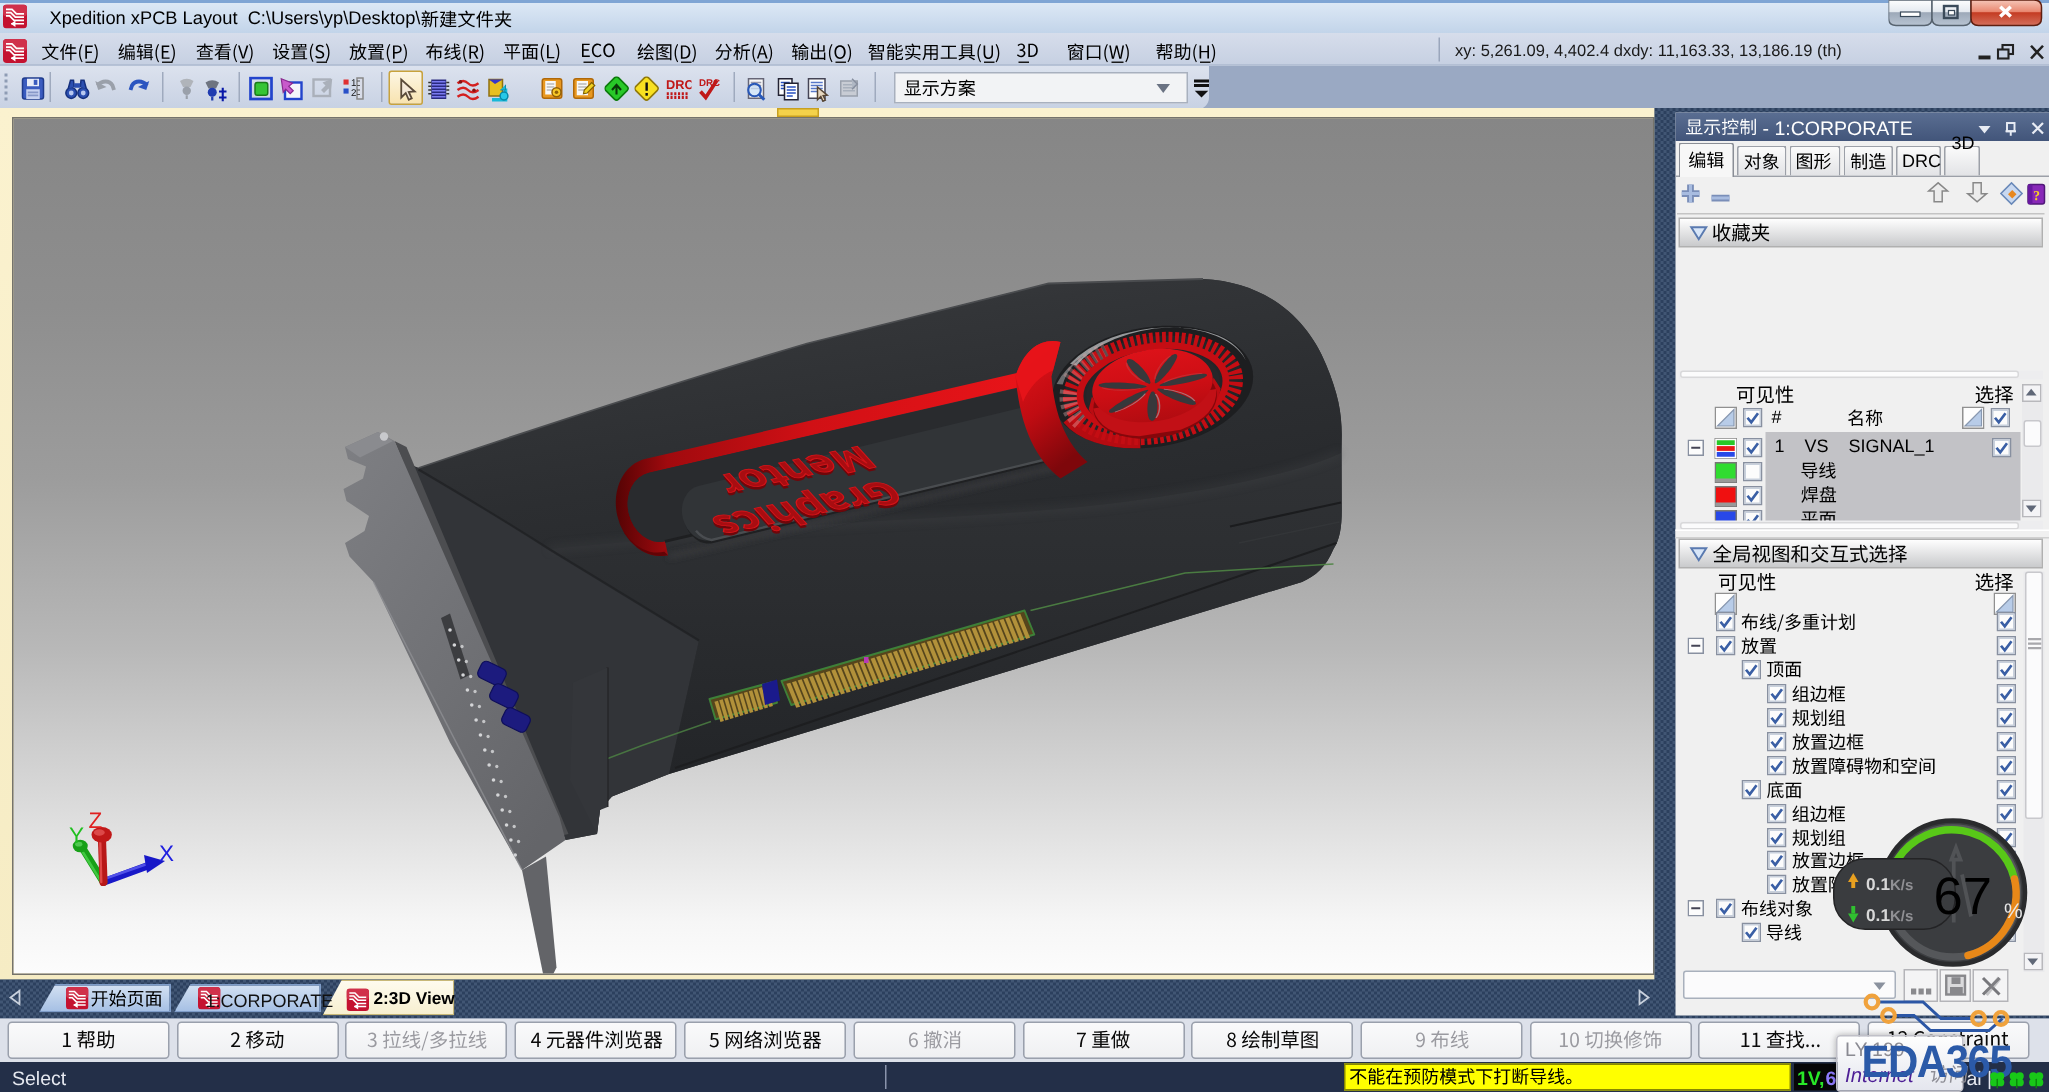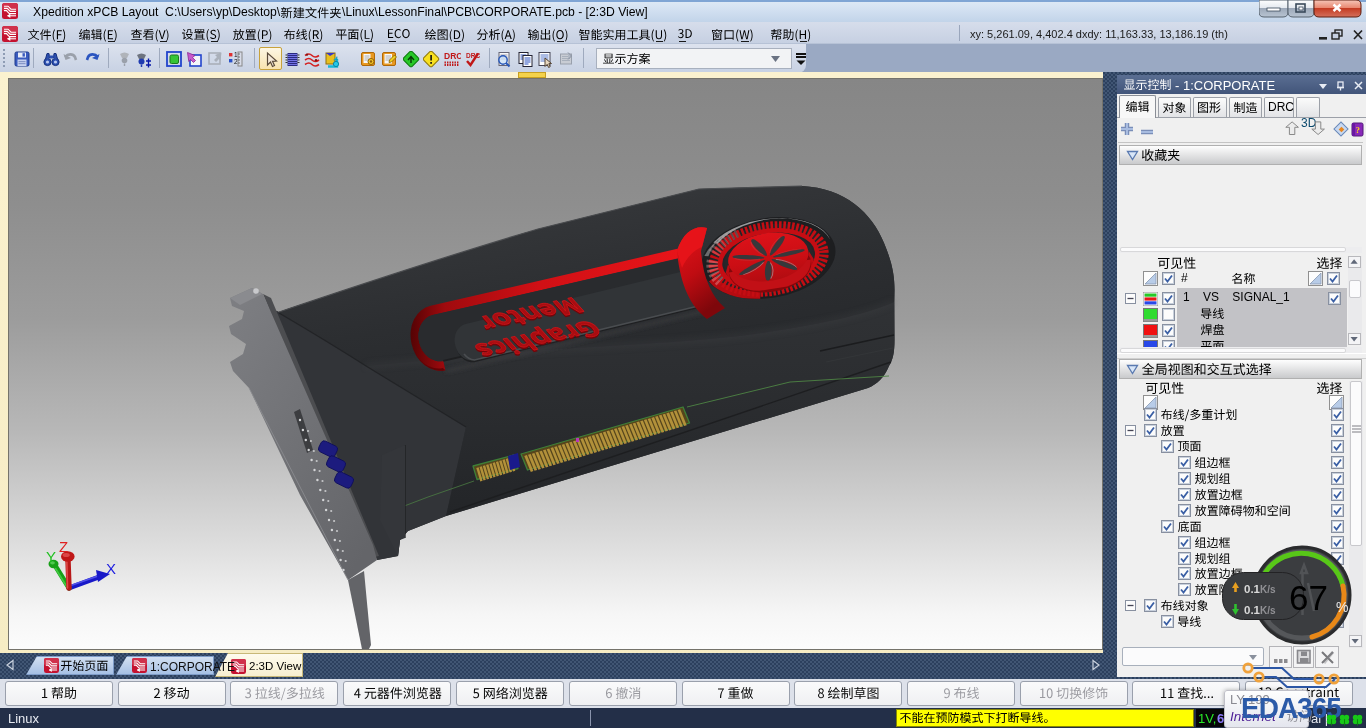--- a/index.html
+++ b/index.html
@@ -13,21 +13,20 @@
 <path d="M2 3.2 H6 L9 6.2 H14" stroke="#fff" stroke-width="1.1" fill="none"></path>
 <path d="M2 5.4 H5.2 L8.2 8.4 H14" stroke="#fff" stroke-width="1.1" fill="none"></path>
 <path d="M2 7.6 H4.4 L7.4 10.6 H14" stroke="#fff" stroke-width="1.1" fill="none"></path>
 <path d="M14 12.8 H5.5" stroke="#fff" stroke-width="1.1" fill="none"></path>
 <path d="M8.3 10.6 L5.2 12.8 L8.3 15" fill="#fff"></path>
 </svg>
 <div class="abs" style="left:33px;top:5px;font-size:12.2px;color:#000">Xpedition xPCB Layout&nbsp; C:\Users\yp\Desktop\</div>
 <svg style="position:absolute;left:280.5px;top:6.5px;overflow:visible" width="61" height="13" viewBox="0 0 61 13">
       <path transform="translate(-0.50,10.33)" d="M4.4 -2.6C4.8 -2 5.2 -1.2 5.4 -0.6L6 -1C5.9 -1.5 5.4 -2.3 5 -2.9ZM1.6 -2.9C1.4 -2.1 1 -1.4 0.5 -0.8C0.7 -0.7 1 -0.5 1.1 -0.4C1.6 -0.9 2.1 -1.8 2.4 -2.7ZM6.7 -9.1V-4.9C6.7 -3.3 6.6 -1.2 5.6 0.3C5.8 0.4 6.2 0.7 6.3 0.9C7.4 -0.7 7.6 -3.1 7.6 -4.9V-5.3H9.5V0.9H10.3V-5.3H11.7V-6.1H7.6V-8.5C8.9 -8.7 10.3 -9 11.3 -9.4L10.6 -10C9.7 -9.7 8.1 -9.3 6.7 -9.1ZM2.6 -10.1C2.8 -9.7 3 -9.3 3.1 -9H0.7V-8.2H6.1V-9H4.1C3.9 -9.4 3.7 -9.9 3.4 -10.3ZM4.6 -8.1C4.5 -7.6 4.2 -6.7 3.9 -6.2H0.6V-5.4H3.1V-4.1H0.6V-3.3H3.1V-0.2C3.1 -0.1 3 -0.1 2.9 -0.1C2.8 -0 2.4 -0 2 -0.1C2.1 0.2 2.2 0.5 2.2 0.7C2.8 0.7 3.3 0.7 3.5 0.6C3.8 0.4 3.9 0.2 3.9 -0.2V-3.3H6.2V-4.1H3.9V-5.4H6.3V-6.2H4.8C5 -6.7 5.2 -7.4 5.5 -8ZM1.5 -7.9C1.8 -7.4 2 -6.7 2 -6.2L2.8 -6.4C2.7 -6.9 2.5 -7.6 2.3 -8.1Z M17 -9.2V-8.5H19.3V-7.6H16.2V-6.8H19.3V-5.9H16.9V-5.1H19.3V-4.2H16.8V-3.5H19.3V-2.5H16.3V-1.8H19.3V-0.6H20.2V-1.8H23.6V-2.5H20.2V-3.5H23.2V-4.2H20.2V-5.1H22.9V-6.8H23.7V-7.6H22.9V-9.2H20.2V-10.2H19.3V-9.2ZM20.2 -6.8H22.1V-5.9H20.2ZM20.2 -7.6V-8.5H22.1V-7.6ZM13.4 -4.8C13.4 -4.9 13.7 -5.1 13.8 -5.2H15.3C15.2 -4.1 15 -3.2 14.6 -2.4C14.3 -2.8 14 -3.5 13.8 -4.2L13.2 -3.9C13.4 -2.9 13.8 -2.2 14.3 -1.5C13.8 -0.7 13.3 -0.1 12.7 0.4C12.8 0.5 13.2 0.8 13.3 1C13.9 0.5 14.4 -0.1 14.9 -0.9C16.1 0.4 17.9 0.7 20.2 0.7H23.6C23.6 0.4 23.8 0 23.9 -0.2C23.3 -0.2 20.7 -0.2 20.2 -0.2C18.1 -0.2 16.4 -0.4 15.2 -1.6C15.7 -2.7 16.1 -4.2 16.3 -5.9L15.8 -6L15.6 -6H14.5C15.2 -6.9 15.8 -8.1 16.3 -9.2L15.7 -9.6L15.4 -9.5H13V-8.7H15.1C14.6 -7.6 14 -6.6 13.8 -6.3C13.5 -5.9 13.2 -5.6 13 -5.5C13.1 -5.4 13.3 -5 13.4 -4.8Z M29.6 -10C29.9 -9.4 30.3 -8.6 30.5 -8.1L31.5 -8.5C31.3 -9 30.9 -9.7 30.5 -10.3ZM25 -8.1V-7.2H26.9C27.6 -5.3 28.6 -3.7 29.9 -2.4C28.5 -1.3 26.9 -0.5 24.8 0.1C25 0.3 25.3 0.7 25.4 1C27.4 0.3 29.1 -0.6 30.5 -1.8C31.9 -0.6 33.6 0.3 35.6 0.9C35.7 0.6 36 0.2 36.2 0C34.2 -0.4 32.6 -1.3 31.2 -2.5C32.5 -3.7 33.4 -5.3 34.1 -7.2H36V-8.1ZM30.5 -3.1C29.4 -4.2 28.5 -5.6 27.9 -7.2H33.1C32.5 -5.6 31.6 -4.2 30.5 -3.1Z M40.5 -4.2V-3.3H44V1H44.9V-3.3H48.2V-4.2H44.9V-6.9H47.7V-7.7H44.9V-10.1H44V-7.7H42.3C42.5 -8.3 42.6 -8.9 42.7 -9.5L41.9 -9.6C41.6 -8 41.1 -6.5 40.4 -5.5C40.6 -5.3 41 -5.1 41.2 -5C41.5 -5.5 41.8 -6.1 42 -6.9H44V-4.2ZM39.9 -10.2C39.2 -8.4 38.1 -6.5 37 -5.3C37.1 -5.1 37.4 -4.6 37.5 -4.4C37.9 -4.8 38.3 -5.3 38.6 -5.9V1H39.5V-7.3C40 -8.1 40.4 -9 40.7 -9.9Z M51 -7C51.4 -6.3 51.8 -5.3 52 -4.6L52.8 -4.9C52.7 -5.5 52.3 -6.5 51.8 -7.2ZM57.8 -7.3C57.5 -6.5 56.9 -5.5 56.5 -4.8L57.2 -4.6C57.7 -5.2 58.3 -6.2 58.7 -7ZM54.5 -10.2V-8.4H49.9V-7.5H54.4C54.4 -6.4 54.4 -5.4 54.2 -4.5H49.5V-3.6H53.9C53.3 -1.8 52.1 -0.6 49.4 0.2C49.6 0.4 49.8 0.7 49.9 1C52.9 0.1 54.2 -1.3 54.9 -3.4C55.8 -1.2 57.4 0.3 59.8 0.9C60 0.7 60.2 0.3 60.4 0.1C58.2 -0.4 56.6 -1.7 55.8 -3.6H60.3V-4.5H55.1C55.3 -5.4 55.4 -6.4 55.4 -7.5H59.9V-8.4H55.4L55.4 -10.2Z" fill="#000"></path>
     </svg>
-<div class="abs" style="left:342px;top:5px;font-size:12.2px;color:#000">\Linux\LessonFinal\PCB\CORPORATE.pcb - [2:3D View]</div>
 <div class="abs" style="left:1259px;top:0;width:103px;height:18px">
 <svg width="103" height="18" viewBox="0 0 103 18">
 <defs>
           <linearGradient id="wb" x1="0" y1="0" x2="0" y2="1">
             <stop offset="0" stop-color="#FDFEFE"></stop>
             <stop offset=".45" stop-color="#E5EAF0"></stop>
             <stop offset=".5" stop-color="#9DA9B9"></stop>
             <stop offset="1" stop-color="#B8C4D2"></stop>
           </linearGradient>
 <linearGradient id="wbr" x1="0" y1="0" x2="0" y2="1">
@@ -547,21 +546,21 @@
     <svg style="position:absolute;left:1163.0px;top:102.0px;overflow:visible" width="24" height="13" viewBox="0 0 24 13">
       <path transform="translate(-0.54,10.13)" d="M6 -4.7C6.6 -3.9 7.1 -2.7 7.3 -2L8.1 -2.4C7.9 -3.1 7.3 -4.2 6.8 -5.1ZM1.1 -5.4C1.8 -4.8 2.6 -4 3.3 -3.2C2.6 -1.7 1.6 -0.5 0.5 0.2C0.8 0.4 1 0.7 1.2 0.9C2.3 0.1 3.2 -1 3.9 -2.4C4.5 -1.8 4.9 -1.1 5.2 -0.6L5.9 -1.2C5.6 -1.9 5 -2.6 4.4 -3.4C4.9 -4.8 5.3 -6.4 5.5 -8.3L4.9 -8.5L4.8 -8.5H0.8V-7.6H4.5C4.4 -6.3 4.1 -5.2 3.7 -4.1C3 -4.8 2.4 -5.4 1.7 -6ZM9.2 -10.1V-7.2H5.8V-6.3H9.2V-0.3C9.2 -0 9.1 0 8.9 0C8.7 0 8 0 7.3 0C7.4 0.3 7.5 0.7 7.6 0.9C8.6 0.9 9.2 0.9 9.6 0.8C9.9 0.6 10.1 0.3 10.1 -0.3V-6.3H11.5V-7.2H10.1V-10.1Z M16.1 -10.1C15.4 -9.1 14.2 -8 12.6 -7.1C12.8 -7 13.1 -6.7 13.2 -6.5C13.5 -6.6 13.7 -6.7 13.9 -6.9V-4.9H15.9C15 -4.4 14 -4 12.8 -3.7C12.9 -3.6 13.2 -3.2 13.2 -3C14.4 -3.4 15.5 -3.8 16.5 -4.4C16.8 -4.2 17.1 -4 17.3 -3.8C16.3 -3.1 14.6 -2.4 13.2 -2.1C13.3 -2 13.6 -1.7 13.7 -1.5C15 -1.8 16.7 -2.6 17.7 -3.4C17.9 -3.1 18.1 -2.9 18.2 -2.7C17 -1.7 14.8 -0.8 13 -0.4C13.2 -0.2 13.4 0.1 13.5 0.3C15.2 -0.2 17.2 -1.1 18.6 -2.1C18.9 -1.2 18.7 -0.5 18.2 -0.2C18 0 17.7 0 17.4 0C17.1 0 16.7 0 16.3 -0C16.4 0.2 16.5 0.6 16.5 0.8C16.9 0.8 17.3 0.8 17.6 0.8C18.1 0.8 18.4 0.8 18.8 0.5C19.6 -0 19.8 -1.2 19.3 -2.5L19.9 -2.8C20.4 -1.7 21.4 -0.4 22.8 0.3C23 0.1 23.2 -0.3 23.4 -0.4C22.1 -1 21.1 -2.2 20.6 -3.2C21.2 -3.5 21.8 -3.9 22.3 -4.2L21.6 -4.8C20.9 -4.2 19.8 -3.6 18.9 -3.1C18.5 -3.8 17.9 -4.4 17.1 -4.9L17.2 -4.9H22.2V-7.6H19C19.3 -8 19.7 -8.5 19.9 -8.9L19.3 -9.3L19.2 -9.3H16.5C16.7 -9.5 16.9 -9.7 17 -9.9ZM15.9 -8.6H18.6C18.4 -8.2 18.2 -7.9 17.9 -7.6H14.9C15.3 -7.9 15.6 -8.2 15.9 -8.6ZM14.8 -6.9H17.9C17.7 -6.4 17.3 -6 16.9 -5.6H14.8ZM18.8 -6.9H21.3V-5.6H17.9C18.3 -6 18.5 -6.5 18.8 -6.9Z" fill="#000"></path>
     </svg>
     <svg style="position:absolute;left:1198.0px;top:102.0px;overflow:visible" width="24" height="12" viewBox="0 0 24 12">
       <path transform="translate(-1.01,9.89)" d="M4.5 -3.3C5.5 -3.1 6.7 -2.7 7.4 -2.4L7.7 -3C7.1 -3.3 5.8 -3.7 4.9 -3.9ZM3.3 -1.8C5 -1.6 7 -1.1 8.2 -0.7L8.6 -1.4C7.4 -1.8 5.3 -2.3 3.7 -2.4ZM1 -9.6V1H1.9V0.5H10.1V1H11V-9.6ZM1.9 -0.3V-8.7H10.1V-0.3ZM5 -8.5C4.4 -7.5 3.3 -6.6 2.3 -6C2.5 -5.8 2.8 -5.6 2.9 -5.4C3.3 -5.7 3.7 -6 4 -6.3C4.4 -5.9 4.8 -5.5 5.3 -5.2C4.3 -4.7 3.2 -4.4 2.1 -4.2C2.2 -4 2.4 -3.6 2.5 -3.4C3.7 -3.7 5 -4.1 6.1 -4.8C7.1 -4.2 8.2 -3.8 9.4 -3.6C9.5 -3.8 9.7 -4.1 9.9 -4.2C8.8 -4.4 7.8 -4.8 6.8 -5.2C7.7 -5.8 8.5 -6.5 9 -7.3L8.5 -7.6L8.3 -7.5H5.2C5.4 -7.8 5.6 -8 5.7 -8.2ZM4.5 -6.8 4.6 -6.8H7.7C7.3 -6.4 6.7 -6 6.1 -5.6C5.5 -5.9 4.9 -6.3 4.5 -6.8Z M22.2 -9.9C21.4 -8.9 20 -7.9 18.9 -7.3C19.1 -7.2 19.4 -6.9 19.5 -6.7C20.8 -7.4 22.1 -8.4 23 -9.5ZM22.5 -6.6C21.7 -5.5 20.2 -4.5 19 -3.8C19.2 -3.6 19.5 -3.4 19.7 -3.2C20.9 -3.9 22.4 -5.1 23.3 -6.2ZM22.8 -3.3C21.9 -1.8 20.2 -0.5 18.4 0.2C18.6 0.4 18.9 0.7 19 0.9C20.9 0.1 22.6 -1.3 23.6 -3ZM16.8 -8.5V-5.4H14.9V-8.5ZM12.5 -5.4V-4.5H14.1C14 -2.8 13.7 -1 12.4 0.4C12.7 0.6 13 0.8 13.1 1C14.6 -0.5 14.9 -2.5 14.9 -4.5H16.8V0.9H17.7V-4.5H19V-5.4H17.7V-8.5H18.9V-9.3H12.7V-8.5H14.1V-5.4Z" fill="#000"></path>
     </svg>
     <svg style="position:absolute;left:1234.0px;top:102.0px;overflow:visible" width="25" height="13" viewBox="0 0 25 13">
       <path transform="translate(-0.49,10.08)" d="M8.1 -9V-2.3H9V-9ZM10.2 -10V-0.3C10.2 -0.1 10.2 -0 10 -0C9.8 -0 9.1 -0 8.4 -0C8.5 0.2 8.7 0.7 8.7 0.9C9.6 0.9 10.3 0.9 10.6 0.7C11 0.6 11.1 0.3 11.1 -0.3V-10ZM1.7 -9.8C1.5 -8.6 1 -7.4 0.5 -6.6C0.7 -6.5 1.1 -6.4 1.3 -6.3C1.5 -6.6 1.7 -7.1 1.9 -7.5H3.5V-6.3H0.5V-5.4H3.5V-4.2H1.1V-0H1.9V-3.4H3.5V0.9H4.3V-3.4H6V-0.9C6 -0.8 6 -0.8 5.8 -0.8C5.7 -0.8 5.3 -0.8 4.8 -0.8C4.9 -0.6 5 -0.2 5.1 0C5.7 0 6.2 0 6.5 -0.1C6.8 -0.3 6.8 -0.5 6.8 -0.9V-4.2H4.3V-5.4H7.2V-6.3H4.3V-7.5H6.8V-8.4H4.3V-10H3.5V-8.4H2.2C2.3 -8.8 2.4 -9.2 2.5 -9.6Z M12.8 -9.1C13.5 -8.5 14.3 -7.7 14.7 -7.2L15.4 -7.7C15 -8.3 14.2 -9 13.5 -9.6ZM17.5 -3.7H21.6V-1.9H17.5ZM16.6 -4.5V-1.1H22.5V-4.5ZM19.1 -10.1V-8.6H17.6C17.8 -8.9 18 -9.3 18.1 -9.7L17.2 -9.9C16.9 -8.8 16.3 -7.7 15.6 -7C15.9 -6.9 16.2 -6.7 16.4 -6.5C16.7 -6.9 17 -7.3 17.3 -7.8H19.1V-6.2H15.7V-5.5H23.4V-6.2H20V-7.8H22.9V-8.6H20V-10.1ZM15 -5.5H12.6V-4.6H14.1V-1C13.7 -0.8 13.1 -0.4 12.6 0.1L13.1 0.9C13.7 0.2 14.3 -0.4 14.7 -0.4C15 -0.4 15.3 -0.1 15.8 0.2C16.5 0.6 17.5 0.7 18.9 0.7C20.2 0.7 22.3 0.7 23.4 0.6C23.4 0.4 23.5 -0.1 23.7 -0.3C22.4 -0.2 20.4 -0.1 19 -0.1C17.7 -0.1 16.6 -0.1 15.9 -0.6C15.5 -0.8 15.3 -1 15 -1.1Z" fill="#000"></path>
     </svg>
     <div class="abs" style="left:1268px;top:100px;font-size:12px;color:#000">DRC</div>
-    <div class="abs" style="left:1301px;top:116px;font-size:12px;color:#0c4a6e">3D</div>
+    <div class="abs" style="left:1301px;top:88px;font-size:12px;color:#000000">3D</div>
 <svg class="abs" style="left:1121px;top:122px" width="36" height="16" viewBox="0 0 36 16">
 <path d="M6 1 V13 M0 7 H12" stroke="#7A8EB8" stroke-width="4.5"></path>
 <path d="M6 1 V13 M0 7 H12" stroke="#A8BCE0" stroke-width="2"></path>
 <path d="M20 10 H32" stroke="#7A8EB8" stroke-width="4.5"></path>
       <path d="M20 10 H32" stroke="#A8BCE0" stroke-width="2"></path>
 </svg>
 <svg class="abs" style="left:1284px;top:121px" width="80" height="17" viewBox="0 0 80 17">
 <path d="M6 15 V7 H2 L9 1 L16 7 H12 V15 Z" fill="#ECECEC" stroke="#888" stroke-width="1.1" transform="scale(0.9)"></path>
 <path d="M6 1 V9 H2 L9 15 L16 9 H12 V1 Z" fill="#ECECEC" stroke="#888" stroke-width="1.1" transform="translate(26,0) scale(0.9)"></path>
 <rect x="52" y="3" width="10" height="10" transform="rotate(45 57 8)" fill="#C8D8F0" stroke="#6888B8"></rect>
@@ -942,22 +941,22 @@
 </svg>
 <svg class="abs" style="left:231px;top:659px" width="15" height="15" viewBox="0 0 16 16">
 <rect x="0" y="0" width="16" height="16" rx="2.5" fill="#C41230"></rect>
 <rect x="0" y="0" width="16" height="8" rx="2.5" fill="#D0314B"></rect>
 <path d="M2 3.2 H6 L9 6.2 H14" stroke="#fff" stroke-width="1.1" fill="none"></path>
 <path d="M2 5.4 H5.2 L8.2 8.4 H14" stroke="#fff" stroke-width="1.1" fill="none"></path>
 <path d="M2 7.6 H4.4 L7.4 10.6 H14" stroke="#fff" stroke-width="1.1" fill="none"></path>
 <path d="M14 12.8 H5.5" stroke="#fff" stroke-width="1.1" fill="none"></path>
 <path d="M8.3 10.6 L5.2 12.8 L8.3 15" fill="#fff"></path>
 </svg>
-<div class="abs" style="left:150px;top:660px;font-size:12px;color:#101010">1:CORPORATE</div>
-<div class="abs" style="left:249px;top:660px;font-size:11.5px;font-weight:normal;color:#000">2:3D View</div>
+<div class="abs" style="left:137px;top:660px;font-size:12px;color:#101010">1:CORPORATE</div>
+<div class="abs" style="left:249px;top:660px;font-size:11.5px;font-weight:bold;color:#000">2:3D View</div>
 <svg style="position:absolute;left:61.0px;top:660.0px;overflow:visible" width="48" height="13" viewBox="0 0 48 13">
       <path transform="translate(-0.62,10.09)" d="M7.8 -8.4V-5H4.4V-5.5V-8.4ZM0.6 -5V-4.2H3.5C3.3 -2.5 2.7 -0.9 0.6 0.3C0.9 0.5 1.2 0.8 1.4 1C3.6 -0.4 4.2 -2.3 4.4 -4.2H7.8V1H8.7V-4.2H11.4V-5H8.7V-8.4H11V-9.3H1.1V-8.4H3.5V-5.5L3.5 -5Z M17.5 -3.9V1H18.4V0.4H22V0.9H22.9V-3.9ZM18.4 -0.4V-3.1H22V-0.4ZM17.1 -4.9C17.5 -5 18 -5.1 22.5 -5.4C22.6 -5.1 22.8 -4.8 22.9 -4.6L23.6 -5C23.3 -5.9 22.4 -7.3 21.6 -8.3L20.9 -8C21.3 -7.5 21.7 -6.8 22.1 -6.2L18.2 -6C19 -7 19.8 -8.4 20.5 -9.8L19.5 -10.1C18.9 -8.6 17.9 -7 17.6 -6.5C17.3 -6.1 17.1 -5.8 16.8 -5.8C17 -5.5 17.1 -5.1 17.1 -4.9ZM14.4 -6.8H15.8C15.6 -5.2 15.4 -3.9 15 -2.9C14.6 -3.2 14.1 -3.5 13.7 -3.8C14 -4.7 14.2 -5.7 14.4 -6.8ZM12.8 -3.5C13.4 -3.1 14 -2.6 14.6 -2.1C14.1 -1 13.3 -0.2 12.5 0.2C12.7 0.4 12.9 0.7 13 0.9C13.9 0.4 14.7 -0.4 15.3 -1.5C15.7 -1 16.1 -0.6 16.4 -0.3L16.9 -1C16.6 -1.4 16.2 -1.8 15.6 -2.3C16.2 -3.7 16.5 -5.4 16.7 -7.6L16.1 -7.6L16 -7.6H14.6C14.7 -8.4 14.9 -9.2 15 -10L14.1 -10C14.1 -9.3 13.9 -8.5 13.8 -7.6H12.5V-6.8H13.6C13.4 -5.5 13.1 -4.4 12.8 -3.5Z M29.6 -5.5V-3.4C29.6 -2.1 29.1 -0.7 24.6 0.2C24.8 0.4 25 0.8 25.2 1C29.8 -0 30.5 -1.7 30.5 -3.4V-5.5ZM30.5 -1.3C31.9 -0.7 33.7 0.3 34.6 1L35.2 0.3C34.2 -0.4 32.4 -1.3 31.1 -1.9ZM26.1 -7.1V-1.5H27V-6.3H33.1V-1.6H34.1V-7.1H29.7C30 -7.6 30.2 -8.1 30.4 -8.6H35.2V-9.4H24.9V-8.6H29.4C29.2 -8.1 29 -7.6 28.8 -7.1Z M40.7 -4H43.2V-2.7H40.7ZM40.7 -4.7V-6.1H43.2V-4.7ZM40.7 -1.9H43.2V-0.5H40.7ZM36.7 -9.3V-8.4H41.3C41.2 -7.9 41.1 -7.4 41 -6.9H37.2V1H38.1V0.3H45.8V1H46.8V-6.9H41.9L42.4 -8.4H47.3V-9.3ZM38.1 -0.5V-6.1H39.8V-0.5ZM45.8 -0.5H44V-6.1H45.8Z" fill="#000"></path>
     </svg>
 <div class="abs" style="left:0;top:679px;width:1366px;height:29px;background:#DDE1EA"></div>
 <div class="abs" style="left:5px;top:681px;width:108px;height:25px;background:linear-gradient(#FAFAFB,#EFF0F2);border:1px solid #9AA0AC;border-radius:3px"></div>
 <div class="abs" style="left:118px;top:681px;width:108px;height:25px;background:linear-gradient(#FAFAFB,#EFF0F2);border:1px solid #9AA0AC;border-radius:3px"></div>
 <div class="abs" style="left:230px;top:681px;width:108px;height:25px;background:linear-gradient(#FAFAFB,#EFF0F2);border:1px solid #9AA0AC;border-radius:3px"></div>
 <div class="abs" style="left:343px;top:681px;width:108px;height:25px;background:linear-gradient(#FAFAFB,#EFF0F2);border:1px solid #9AA0AC;border-radius:3px"></div>
 <div class="abs" style="left:456px;top:681px;width:108px;height:25px;background:linear-gradient(#FAFAFB,#EFF0F2);border:1px solid #9AA0AC;border-radius:3px"></div>
 <div class="abs" style="left:569px;top:681px;width:108px;height:25px;background:linear-gradient(#FAFAFB,#EFF0F2);border:1px solid #9AA0AC;border-radius:3px"></div>
@@ -997,29 +996,29 @@
     <svg style="position:absolute;left:1040.0px;top:687.0px;overflow:visible" width="69" height="13" viewBox="0 0 69 13">
       <path transform="translate(-1.14,10.95)" d="M1.1 0H6.4V-1H4.5V-9.5H3.5C3 -9.2 2.4 -9 1.6 -8.9V-8.1H3.3V-1H1.1Z M10.8 0.2C12.6 0.2 13.8 -1.5 13.8 -4.8C13.8 -8.1 12.6 -9.7 10.8 -9.7C9 -9.7 7.9 -8.1 7.9 -4.8C7.9 -1.5 9 0.2 10.8 0.2ZM10.8 -0.8C9.8 -0.8 9 -2 9 -4.8C9 -7.6 9.8 -8.8 10.8 -8.8C11.9 -8.8 12.6 -7.6 12.6 -4.8C12.6 -2 11.9 -0.8 10.8 -0.8Z M22.8 -9.8V-8.8H24.9C24.8 -5.1 24.6 -1.5 21.4 0.3C21.6 0.4 21.9 0.8 22.1 1C25.5 -1 25.8 -4.8 25.9 -8.8H28.6C28.4 -3 28.2 -0.8 27.8 -0.3C27.6 -0.1 27.5 -0.1 27.3 -0.1C27 -0.1 26.3 -0.1 25.5 -0.1C25.7 0.1 25.8 0.6 25.8 0.9C26.5 0.9 27.2 0.9 27.7 0.9C28.1 0.8 28.4 0.7 28.7 0.3C29.2 -0.4 29.4 -2.6 29.5 -9.2C29.5 -9.4 29.6 -9.8 29.6 -9.8ZM19.3 -0.9C19.6 -1.1 20 -1.4 23.1 -2.7C23 -2.9 22.9 -3.3 22.9 -3.6L20.3 -2.5V-6.5L23 -7L22.8 -7.9L20.3 -7.4V-10.4H19.4V-7.2L17.7 -6.8L17.9 -5.9L19.4 -6.3V-2.7C19.4 -2.2 19.1 -1.9 18.8 -1.8C19 -1.5 19.2 -1.1 19.3 -0.9Z M32.5 -10.9V-8.3H31V-7.4H32.5V-4.5C31.8 -4.3 31.3 -4.1 30.8 -4L31.1 -3.1L32.5 -3.5V-0.2C32.5 0 32.4 0.1 32.3 0.1C32.1 0.1 31.7 0.1 31.2 0.1C31.3 0.3 31.4 0.8 31.5 1C32.2 1 32.7 1 33 0.8C33.3 0.7 33.4 0.4 33.4 -0.2V-3.8L34.8 -4.3L34.7 -5.2L33.4 -4.8V-7.4H34.6V-8.3H33.4V-10.9ZM37.3 -8.9H40C39.7 -8.5 39.3 -8 39 -7.6H36.3C36.7 -8.1 37 -8.5 37.3 -8.9ZM34.7 -3.8V-2.9H37.8C37.3 -1.8 36.2 -0.6 34 0.4C34.2 0.5 34.5 0.9 34.6 1.1C36.8 0 38 -1.2 38.6 -2.4C39.4 -0.9 40.8 0.4 42.3 1C42.4 0.8 42.7 0.4 42.9 0.2C41.4 -0.3 40 -1.5 39.3 -2.9H42.7V-3.8H41.8V-7.6H40.1C40.6 -8.2 41.1 -8.8 41.4 -9.4L40.8 -9.8L40.6 -9.8H37.8C38 -10.1 38.2 -10.4 38.3 -10.8L37.3 -10.9C36.9 -9.8 36 -8.5 34.7 -7.4C34.9 -7.3 35.2 -7 35.4 -6.7L35.6 -7V-3.8ZM36.6 -3.8V-6.9H38.3V-5.5C38.3 -5 38.3 -4.4 38.1 -3.8ZM40.8 -3.8H39.1C39.2 -4.4 39.2 -5 39.2 -5.5V-6.9H40.8Z M52.4 -5C51.7 -4.3 50.4 -3.7 49.2 -3.4C49.4 -3.2 49.7 -3 49.8 -2.8C51 -3.2 52.4 -3.9 53.2 -4.7ZM53.7 -3.7C52.8 -2.8 51.1 -2.1 49.4 -1.7C49.6 -1.5 49.8 -1.2 49.9 -1C51.7 -1.5 53.4 -2.3 54.4 -3.4ZM54.9 -2.3C53.7 -1 51.3 -0.2 48.7 0.2C48.9 0.4 49.1 0.8 49.2 1C52 0.5 54.4 -0.4 55.7 -2ZM47.3 -7.3V-1H48.2V-7.3ZM50.5 -8.7H54.2C53.7 -8 53.1 -7.4 52.3 -6.9C51.5 -7.4 50.9 -8 50.5 -8.7ZM50.7 -10.9C50.1 -9.5 49.2 -8.2 48.2 -7.3C48.4 -7.2 48.7 -6.9 48.9 -6.7C49.3 -7.1 49.7 -7.5 50.1 -8C50.4 -7.5 50.9 -6.9 51.6 -6.4C50.5 -5.9 49.3 -5.5 48.2 -5.3C48.3 -5.1 48.5 -4.8 48.6 -4.5C49.9 -4.8 51.2 -5.3 52.3 -5.9C53.2 -5.4 54.2 -4.9 55.4 -4.6C55.5 -4.8 55.8 -5.2 56 -5.4C54.9 -5.6 53.9 -6 53.1 -6.4C54.1 -7.1 54.9 -8.1 55.4 -9.3L54.8 -9.5L54.7 -9.5H51C51.2 -9.9 51.4 -10.3 51.6 -10.7ZM46.4 -10.8C45.8 -8.8 44.7 -6.8 43.6 -5.5C43.8 -5.3 44 -4.8 44.1 -4.5C44.5 -5 44.9 -5.6 45.3 -6.3V1H46.3V-8C46.7 -8.8 47 -9.7 47.3 -10.6Z M62 -6V-0.7H62.9V-5.2H64.6V1H65.6V-5.2H67.4V-1.9C67.4 -1.7 67.4 -1.7 67.2 -1.7C67.1 -1.7 66.7 -1.7 66.1 -1.7C66.2 -1.4 66.4 -1.1 66.4 -0.8C67.1 -0.8 67.6 -0.8 67.9 -1C68.3 -1.1 68.3 -1.4 68.3 -1.9V-6H65.6V-8.3H68.6V-9.2H63.6C63.8 -9.7 64 -10.2 64.1 -10.7L63.2 -10.9C62.8 -9.5 62.2 -8 61.4 -7.1C61.6 -7 62 -6.7 62.2 -6.6C62.6 -7 62.9 -7.6 63.2 -8.3H64.6V-6ZM58.3 -10.9C58 -9 57.5 -7.1 56.7 -5.8C56.9 -5.7 57.3 -5.4 57.5 -5.3C57.9 -6 58.3 -7 58.6 -8H60.6C60.4 -7.4 60.1 -6.7 59.9 -6.3L60.6 -6C61 -6.7 61.4 -7.8 61.7 -8.7L61.1 -8.9L60.9 -8.9H58.8C59 -9.5 59.1 -10.1 59.2 -10.7ZM58.6 0.9V0.9C58.8 0.6 59.2 0.3 61.3 -1.3C61.2 -1.5 61.1 -1.9 61 -2.1L59.4 -1V-6.3H58.6V-1C58.6 -0.4 58.2 0.1 58 0.2C58.2 0.4 58.4 0.7 58.6 0.9Z" fill="#9A9AA0"></path>
     </svg>
     <svg style="position:absolute;left:1160.5px;top:687.0px;overflow:visible" width="54" height="13" viewBox="0 0 54 13">
       <path transform="translate(-1.14,10.92)" d="M1.1 0H6.4V-1H4.5V-9.5H3.5C3 -9.2 2.4 -9 1.6 -8.9V-8.1H3.3V-1H1.1Z M8.4 0H13.6V-1H11.7V-9.5H10.8C10.2 -9.2 9.6 -9 8.8 -8.9V-8.1H10.5V-1H8.4Z M21.2 -2.8H26.4V-1.7H21.2ZM21.2 -4.6H26.4V-3.5H21.2ZM20.2 -5.3V-1H27.5V-5.3ZM18.3 -0.3V0.6H29.4V-0.3ZM23.3 -10.9V-9.3H18.1V-8.4H22.3C21.2 -7.2 19.4 -6.1 17.8 -5.5C18 -5.3 18.3 -5 18.4 -4.7C20.2 -5.4 22.1 -6.8 23.3 -8.3V-5.7H24.3V-8.4C25.5 -6.9 27.4 -5.5 29.2 -4.8C29.4 -5.1 29.7 -5.5 29.9 -5.6C28.2 -6.1 26.5 -7.2 25.3 -8.4H29.6V-9.3H24.3V-10.9Z M39.1 -10.1C39.8 -9.6 40.5 -8.7 40.9 -8.2L41.7 -8.7C41.3 -9.3 40.5 -10.1 39.9 -10.6ZM32.8 -10.9V-8.3H30.9V-7.4H32.8V-4.6C32 -4.4 31.3 -4.2 30.8 -4L31.1 -3.1L32.8 -3.6V-0.2C32.8 -0 32.7 0 32.6 0.1C32.4 0.1 31.8 0.1 31.2 0C31.3 0.3 31.5 0.7 31.5 0.9C32.4 0.9 32.9 0.9 33.3 0.8C33.6 0.6 33.7 0.4 33.7 -0.2V-3.9L35.5 -4.4L35.4 -5.3L33.7 -4.8V-7.4H35.3V-8.3H33.7V-10.9ZM41.1 -6C40.7 -5.1 40 -4.1 39.3 -3.2C39 -4.2 38.7 -5.3 38.6 -6.6L42.6 -7.1L42.5 -8L38.5 -7.6C38.3 -8.6 38.3 -9.7 38.2 -10.9H37.2C37.3 -9.7 37.4 -8.5 37.5 -7.4L35.5 -7.2L35.6 -6.3L37.6 -6.5C37.8 -4.9 38.1 -3.5 38.5 -2.4C37.5 -1.4 36.3 -0.7 35.1 -0.2C35.4 0 35.7 0.3 35.9 0.6C36.9 0.1 37.9 -0.6 38.8 -1.4C39.5 0 40.3 0.9 41.5 1C42.2 1 42.7 0.4 43 -1.8C42.8 -1.8 42.3 -2.1 42.1 -2.3C42 -0.8 41.8 -0.1 41.5 -0.2C40.7 -0.2 40.1 -1 39.6 -2.2C40.6 -3.2 41.4 -4.4 41.9 -5.6Z M45.1 0.2C45.6 0.2 46 -0.2 46 -0.7C46 -1.3 45.6 -1.6 45.1 -1.6C44.7 -1.6 44.3 -1.3 44.3 -0.7C44.3 -0.2 44.7 0.2 45.1 0.2Z M48.8 0.2C49.2 0.2 49.6 -0.2 49.6 -0.7C49.6 -1.3 49.2 -1.6 48.8 -1.6C48.3 -1.6 47.9 -1.3 47.9 -0.7C47.9 -0.2 48.3 0.2 48.8 0.2Z M52.4 0.2C52.8 0.2 53.2 -0.2 53.2 -0.7C53.2 -1.3 52.8 -1.6 52.4 -1.6C51.9 -1.6 51.5 -1.3 51.5 -0.7C51.5 -0.2 51.9 0.2 52.4 0.2Z" fill="#0A0A0A"></path>
     </svg>
     <svg style="position:absolute;left:1259.3px;top:687.0px;overflow:visible" width="81" height="12" viewBox="0 0 81 12">
       <path transform="translate(-1.14,10.07)" d="M1.1 0H6.4V-1H4.5V-9.5H3.5C3 -9.2 2.4 -9 1.6 -8.9V-8.1H3.3V-1H1.1Z M7.8 0H13.8V-1H11.1C10.7 -1 10.1 -1 9.6 -0.9C11.8 -3.1 13.3 -5 13.3 -6.9C13.3 -8.6 12.2 -9.7 10.5 -9.7C9.3 -9.7 8.5 -9.2 7.7 -8.3L8.4 -7.6C9 -8.3 9.6 -8.7 10.4 -8.7C11.6 -8.7 12.2 -7.9 12.2 -6.9C12.2 -5.2 10.8 -3.3 7.8 -0.7Z M22.2 0.2C23.5 0.2 24.4 -0.3 25.2 -1.2L24.5 -2C23.9 -1.3 23.2 -0.9 22.3 -0.9C20.5 -0.9 19.3 -2.4 19.3 -4.8C19.3 -7.2 20.5 -8.6 22.3 -8.6C23.2 -8.6 23.8 -8.3 24.3 -7.7L24.9 -8.5C24.4 -9.1 23.5 -9.7 22.3 -9.7C19.9 -9.7 18.1 -7.8 18.1 -4.8C18.1 -1.7 19.9 0.2 22.2 0.2Z M29.6 0.2C31.3 0.2 32.8 -1.2 32.8 -3.5C32.8 -5.9 31.3 -7.2 29.6 -7.2C27.8 -7.2 26.3 -5.9 26.3 -3.5C26.3 -1.2 27.8 0.2 29.6 0.2ZM29.6 -0.8C28.4 -0.8 27.5 -1.9 27.5 -3.5C27.5 -5.1 28.4 -6.2 29.6 -6.2C30.8 -6.2 31.6 -5.1 31.6 -3.5C31.6 -1.9 30.8 -0.8 29.6 -0.8Z M34.7 0H35.9V-5.1C36.6 -5.8 37.1 -6.2 37.8 -6.2C38.8 -6.2 39.2 -5.6 39.2 -4.3V0H40.4V-4.5C40.4 -6.3 39.7 -7.2 38.2 -7.2C37.2 -7.2 36.5 -6.7 35.8 -6H35.8L35.7 -7.1H34.7Z M44.5 0.2C46.1 0.2 47 -0.8 47 -1.9C47 -3.3 45.9 -3.7 44.9 -4.1C44.1 -4.4 43.4 -4.6 43.4 -5.3C43.4 -5.8 43.8 -6.3 44.7 -6.3C45.3 -6.3 45.8 -6 46.3 -5.7L46.9 -6.4C46.3 -6.9 45.6 -7.2 44.7 -7.2C43.1 -7.2 42.2 -6.4 42.2 -5.2C42.2 -4 43.3 -3.6 44.3 -3.2C45.1 -2.9 45.9 -2.6 45.9 -1.9C45.9 -1.2 45.5 -0.8 44.5 -0.8C43.7 -0.8 43.1 -1.1 42.4 -1.6L41.9 -0.8C42.5 -0.2 43.5 0.2 44.5 0.2Z M50.9 0.2C51.4 0.2 51.8 0 52.2 -0.1L52 -1C51.8 -0.9 51.5 -0.8 51.2 -0.8C50.4 -0.8 50.1 -1.3 50.1 -2.1V-6.1H52V-7.1H50.1V-9H49.1L49 -7.1L47.9 -7V-6.1H48.9V-2.2C48.9 -0.8 49.4 0.2 50.9 0.2Z M53.6 0H54.8V-4.5C55.3 -5.7 56 -6.2 56.6 -6.2C56.9 -6.2 57 -6.1 57.3 -6.1L57.5 -7.1C57.3 -7.2 57.1 -7.2 56.7 -7.2C56 -7.2 55.2 -6.7 54.7 -5.8H54.7L54.6 -7.1H53.6Z M60.3 0.2C61.2 0.2 62 -0.3 62.6 -0.8H62.7L62.8 0H63.8V-4.3C63.8 -6.1 63 -7.2 61.3 -7.2C60.2 -7.2 59.2 -6.7 58.5 -6.3L59 -5.5C59.6 -5.9 60.3 -6.3 61.1 -6.3C62.3 -6.3 62.6 -5.4 62.6 -4.5C59.6 -4.1 58.2 -3.4 58.2 -1.8C58.2 -0.6 59.1 0.2 60.3 0.2ZM60.6 -0.8C59.9 -0.8 59.4 -1.1 59.4 -1.9C59.4 -2.8 60.2 -3.4 62.6 -3.7V-1.7C61.9 -1.1 61.3 -0.8 60.6 -0.8Z M66 0H67.2V-7.1H66ZM66.6 -8.5C67.1 -8.5 67.4 -8.8 67.4 -9.3C67.4 -9.8 67.1 -10.1 66.6 -10.1C66.1 -10.1 65.8 -9.8 65.8 -9.3C65.8 -8.8 66.1 -8.5 66.6 -8.5Z M69.6 0H70.8V-5.1C71.5 -5.8 72 -6.2 72.7 -6.2C73.6 -6.2 74 -5.6 74 -4.3V0H75.2V-4.5C75.2 -6.3 74.5 -7.2 73 -7.2C72.1 -7.2 71.3 -6.7 70.7 -6H70.7L70.5 -7.1H69.6Z M79.7 0.2C80.1 0.2 80.6 0 81 -0.1L80.8 -1C80.5 -0.9 80.2 -0.8 80 -0.8C79.2 -0.8 78.9 -1.3 78.9 -2.1V-6.1H80.8V-7.1H78.9V-9H77.9L77.8 -7.1L76.6 -7V-6.1H77.7V-2.2C77.7 -0.8 78.2 0.2 79.7 0.2Z" fill="#0A0A0A"></path>
     </svg>
 <div class="abs" style="left:0;top:708px;width:1366px;height:20px;background:#232F48"></div>
-<div class="abs" style="left:8px;top:711px;font-size:13px;color:#E6E9F0">Linux</div>
+<div class="abs" style="left:8px;top:711px;font-size:13px;color:#E6E9F0">Select</div>
 <div class="abs" style="left:590px;top:710px;width:1px;height:16px;background:#8A94AC"></div>
 <div class="abs" style="left:1165px;top:710px;width:1px;height:16px;background:#8A94AC"></div>
 <div class="abs" style="left:896px;top:709px;width:298px;height:18px;background:#FFFF00;border:1px solid #888800"></div>
 <svg style="position:absolute;left:900.0px;top:712.0px;overflow:visible" width="149" height="13" viewBox="0 0 149 13">
       <path transform="translate(-0.53,10.10)" d="M6.7 -5.7C8.1 -4.8 9.9 -3.4 10.8 -2.4L11.5 -3.1C10.6 -4.1 8.8 -5.4 7.4 -6.3ZM0.8 -9.2V-8.3H6.2C5 -6.3 2.9 -4.2 0.5 -3.1C0.7 -2.9 1 -2.5 1.1 -2.3C2.8 -3.1 4.3 -4.4 5.5 -5.8V0.9H6.5V-7C6.8 -7.4 7.1 -7.9 7.3 -8.3H11.2V-9.2Z M16.6 -5V-4H14V-5ZM13.2 -5.8V0.9H14V-1.5H16.6V-0.1C16.6 0.1 16.6 0.1 16.4 0.1C16.2 0.1 15.7 0.1 15.2 0.1C15.3 0.3 15.4 0.7 15.5 0.9C16.2 0.9 16.7 0.9 17.1 0.8C17.4 0.6 17.5 0.4 17.5 -0.1V-5.8ZM14 -3.3H16.6V-2.2H14ZM22.3 -9.2C21.6 -8.8 20.5 -8.4 19.5 -8V-10.1H18.6V-6.1C18.6 -5.1 18.9 -4.8 20.1 -4.8C20.3 -4.8 21.9 -4.8 22.1 -4.8C23.1 -4.8 23.4 -5.2 23.4 -6.7C23.2 -6.7 22.8 -6.9 22.7 -7C22.6 -5.8 22.5 -5.6 22 -5.6C21.7 -5.6 20.4 -5.6 20.1 -5.6C19.6 -5.6 19.5 -5.7 19.5 -6.1V-7.3C20.7 -7.6 21.9 -8.1 22.9 -8.5ZM22.4 -3.8C21.7 -3.4 20.6 -2.9 19.5 -2.6V-4.5H18.6V-0.4C18.6 0.6 18.9 0.9 20.1 0.9C20.3 0.9 21.9 0.9 22.2 0.9C23.2 0.9 23.4 0.4 23.6 -1.2C23.3 -1.2 23 -1.4 22.8 -1.5C22.7 -0.2 22.6 0 22.1 0C21.8 0 20.4 0 20.2 0C19.6 0 19.5 -0 19.5 -0.4V-1.8C20.7 -2.1 22.1 -2.6 23 -3.2ZM13 -6.6C13.3 -6.7 13.7 -6.8 17 -7C17.1 -6.8 17.2 -6.6 17.2 -6.4L18 -6.8C17.8 -7.5 17.1 -8.6 16.5 -9.4L15.7 -9.1C16 -8.7 16.3 -8.2 16.6 -7.7L14 -7.6C14.5 -8.2 15 -9 15.4 -9.8L14.5 -10.1C14.1 -9.2 13.5 -8.2 13.3 -8C13.1 -7.7 12.9 -7.5 12.7 -7.5C12.8 -7.3 13 -6.8 13 -6.6Z M28.7 -10.1C28.5 -9.5 28.3 -8.8 28.1 -8.2H24.8V-7.4H27.7C26.9 -5.8 25.8 -4.4 24.5 -3.4C24.6 -3.2 24.8 -2.8 24.9 -2.6C25.4 -3 25.9 -3.4 26.3 -3.8V0.9H27.2V-4.9C27.8 -5.7 28.3 -6.5 28.7 -7.4H35.3V-8.2H29.1C29.3 -8.8 29.5 -9.3 29.6 -9.9ZM31.2 -6.7V-4.4H28.5V-3.6H31.2V-0.2H28V0.7H35.3V-0.2H32.1V-3.6H34.8V-4.4H32.1V-6.7Z M44 -5.9V-3.5C44 -2.3 43.8 -0.7 40.9 0.3C41.1 0.4 41.4 0.7 41.5 0.9C44.5 -0.2 44.9 -2 44.9 -3.5V-5.9ZM44.7 -1.1C45.5 -0.5 46.4 0.4 46.9 0.9L47.5 0.3C47 -0.2 46 -1 45.3 -1.6ZM37.1 -7.3C37.8 -6.8 38.7 -6.1 39.4 -5.6H36.5V-4.8H38.4V-0.1C38.4 0 38.4 0.1 38.2 0.1C38 0.1 37.5 0.1 36.9 0.1C37 0.3 37.1 0.7 37.2 0.9C38 0.9 38.5 0.9 38.9 0.8C39.2 0.6 39.3 0.4 39.3 -0.1V-4.8H40.6C40.4 -4.2 40.1 -3.5 39.9 -3.1L40.6 -2.9C40.9 -3.5 41.3 -4.6 41.6 -5.5L41 -5.7L40.9 -5.6H40.1L40.3 -6C40.1 -6.2 39.7 -6.5 39.2 -6.7C39.9 -7.4 40.7 -8.3 41.2 -9.2L40.7 -9.6L40.5 -9.5H36.7V-8.7H39.9C39.6 -8.2 39.1 -7.6 38.6 -7.2L37.5 -7.9ZM42 -7.5V-1.8H42.8V-6.7H46.2V-1.8H47V-7.5H44.7L45.1 -8.7H47.5V-9.6H41.6V-8.7H44.1C44 -8.3 43.9 -7.9 43.8 -7.5Z M55.2 -9.9C55.4 -9.3 55.7 -8.5 55.8 -8.1L56.6 -8.3C56.5 -8.8 56.3 -9.5 56 -10.1ZM52.5 -8.1V-7.2H54.4C54.3 -4 54 -1.2 51.4 0.3C51.6 0.4 51.9 0.7 52 0.9C54.1 -0.2 54.8 -2.2 55.1 -4.6H57.8C57.7 -1.5 57.5 -0.3 57.3 -0C57.2 0.1 57.1 0.1 56.8 0.1C56.6 0.1 56 0.1 55.3 0C55.5 0.3 55.6 0.7 55.6 0.9C56.2 0.9 56.9 1 57.2 0.9C57.6 0.9 57.9 0.8 58.1 0.5C58.4 0.1 58.6 -1.2 58.7 -5C58.7 -5.1 58.7 -5.4 58.7 -5.4H55.2C55.2 -6 55.2 -6.6 55.3 -7.2H59.4V-8.1ZM49 -9.6V1H49.8V-8.7H51.6C51.3 -7.9 51 -6.8 50.6 -5.9C51.5 -4.9 51.7 -4.1 51.7 -3.4C51.7 -3 51.6 -2.7 51.5 -2.6C51.3 -2.5 51.2 -2.4 51.1 -2.4C50.8 -2.4 50.6 -2.4 50.3 -2.4C50.4 -2.2 50.5 -1.9 50.5 -1.6C50.8 -1.6 51.1 -1.6 51.4 -1.6C51.6 -1.7 51.9 -1.8 52.1 -1.9C52.4 -2.1 52.5 -2.6 52.5 -3.3C52.5 -4.1 52.3 -4.9 51.4 -6C51.8 -7 52.3 -8.2 52.7 -9.2L52.1 -9.6L51.9 -9.6Z M65.7 -5H69.8V-4.1H65.7ZM65.7 -6.5H69.8V-5.7H65.7ZM68.8 -10.1V-9.1H66.9V-10.1H66.1V-9.1H64.3V-8.3H66.1V-7.4H66.9V-8.3H68.8V-7.4H69.7V-8.3H71.3V-9.1H69.7V-10.1ZM64.8 -7.2V-3.5H67.3C67.2 -3.1 67.2 -2.8 67.1 -2.5H64.1V-1.7H66.8C66.4 -0.8 65.5 -0.1 63.7 0.2C63.9 0.4 64.1 0.8 64.2 1C66.3 0.5 67.3 -0.4 67.8 -1.7C68.4 -0.4 69.5 0.5 71 1C71.2 0.7 71.4 0.4 71.6 0.2C70.2 -0.1 69.2 -0.7 68.6 -1.7H71.3V-2.5H68C68.1 -2.8 68.1 -3.1 68.1 -3.5H70.7V-7.2ZM62.1 -10.1V-7.8H60.6V-6.9H62.1V-6.9C61.8 -5.3 61.1 -3.4 60.4 -2.4C60.5 -2.1 60.8 -1.8 60.9 -1.5C61.3 -2.2 61.8 -3.3 62.1 -4.5V0.9H63V-5.2C63.3 -4.6 63.7 -3.8 63.8 -3.4L64.4 -4.1C64.2 -4.5 63.3 -6 63 -6.4V-6.9H64.2V-7.8H63V-10.1Z M80.5 -9.5C81.1 -9.1 81.9 -8.4 82.2 -8L82.9 -8.5C82.5 -9 81.7 -9.6 81.1 -10ZM78.8 -10C78.8 -9.3 78.8 -8.6 78.8 -7.8H72.7V-7H78.9C79.2 -2.5 80.2 1 82.2 1C83.1 1 83.4 0.4 83.6 -1.7C83.4 -1.8 83 -2 82.8 -2.2C82.7 -0.6 82.6 0 82.3 0C81.1 0 80.1 -2.9 79.8 -7H83.4V-7.8H79.8C79.8 -8.5 79.7 -9.3 79.7 -10ZM72.7 -0.3 73 0.6C74.5 0.3 76.7 -0.2 78.8 -0.7L78.7 -1.5L76.1 -1V-4.3H78.4V-5.2H73.1V-4.3H75.2V-0.8Z M84.7 -9.2V-8.3H89.3V0.9H90.2V-5.4C91.6 -4.7 93.2 -3.7 94.1 -3L94.7 -3.8C93.7 -4.5 91.8 -5.6 90.4 -6.3L90.2 -6.1V-8.3H95.4V-9.2Z M98.4 -10.1V-7.7H96.6V-6.8H98.4V-4.2C97.7 -4 97 -3.9 96.5 -3.7L96.7 -2.8L98.4 -3.3V-0.2C98.4 -0.1 98.3 -0 98.1 -0C98 0 97.5 0 96.9 -0C97 0.2 97.2 0.6 97.2 0.8C98 0.8 98.5 0.8 98.8 0.7C99.2 0.5 99.3 0.3 99.3 -0.2V-3.6L101.1 -4.1L101 -5L99.3 -4.5V-6.8H100.9V-7.7H99.3V-10.1ZM101 -9.1V-8.2H104.4V-0.4C104.4 -0.1 104.4 -0.1 104.1 -0.1C103.8 -0 103 -0 102.1 -0.1C102.2 0.2 102.4 0.6 102.5 0.9C103.6 0.9 104.4 0.9 104.8 0.7C105.2 0.6 105.4 0.3 105.4 -0.4V-8.2H107.5V-9.1Z M113.6 -9.3C113.4 -8.7 113.1 -7.7 112.8 -7.1L113.4 -6.9C113.7 -7.5 114 -8.3 114.3 -9.1ZM110.3 -9.1C110.5 -8.4 110.7 -7.5 110.8 -7L111.4 -7.2C111.4 -7.7 111.1 -8.6 110.9 -9.3ZM111.8 -10.1V-6.5H110.1V-5.7H111.7C111.3 -4.6 110.6 -3.5 109.9 -2.9C110 -2.7 110.2 -2.3 110.3 -2.1C110.9 -2.6 111.4 -3.5 111.8 -4.4V-1.4H112.6V-4.6C113 -4.1 113.6 -3.4 113.8 -3L114.3 -3.6C114 -3.9 113 -5.2 112.6 -5.5V-5.7H114.4V-6.5H112.6V-10.1ZM109 -9.6V-0.3H114.1V-1.1H109.8V-9.6ZM114.8 -8.9V-5.1C114.8 -3.2 114.7 -1.2 113.9 0.5C114.1 0.6 114.4 0.8 114.6 1C115.5 -0.8 115.7 -2.9 115.7 -5.1V-5.2H117.4V1H118.3V-5.2H119.5V-6H115.7V-8.3C117 -8.6 118.5 -9 119.5 -9.4L118.7 -10.1C117.8 -9.6 116.2 -9.2 114.8 -8.9Z M122.5 -2.2C123.3 -1.6 124.1 -0.6 124.5 -0L125.2 -0.6C124.8 -1.2 124 -2 123.2 -2.7H127.8V-0.1C127.8 0 127.7 0.1 127.5 0.1C127.2 0.1 126.4 0.1 125.5 0.1C125.6 0.3 125.8 0.7 125.8 0.9C127 0.9 127.7 0.9 128.1 0.8C128.6 0.7 128.7 0.4 128.7 -0.1V-2.7H131.3V-3.5H128.7V-4.4H127.8V-3.5H120.7V-2.7H123.1ZM121.6 -9.2V-6.1C121.6 -5 122.2 -4.7 124.2 -4.7C124.6 -4.7 128.5 -4.7 129 -4.7C130.5 -4.7 130.9 -5 131.1 -6.3C130.8 -6.3 130.4 -6.4 130.2 -6.5C130.1 -5.6 129.9 -5.5 128.9 -5.5C128.1 -5.5 124.8 -5.5 124.1 -5.5C122.8 -5.5 122.6 -5.6 122.6 -6.1V-6.7H129.9V-9.6H121.6ZM122.6 -8.8H129V-7.5H122.6Z M132.6 -0.6 132.8 0.2C133.9 -0.1 135.4 -0.6 136.8 -1L136.6 -1.7C135.2 -1.3 133.6 -0.9 132.6 -0.6ZM140.4 -9.4C141 -9.1 141.8 -8.6 142.2 -8.3L142.7 -8.8C142.3 -9.2 141.6 -9.6 141 -9.9ZM132.9 -5.1C133 -5.2 133.3 -5.2 134.8 -5.4C134.3 -4.6 133.8 -4 133.6 -3.8C133.2 -3.4 132.9 -3.1 132.6 -3C132.8 -2.8 132.9 -2.4 132.9 -2.2C133.2 -2.3 133.6 -2.4 136.6 -3.1C136.6 -3.2 136.6 -3.6 136.6 -3.8L134.2 -3.4C135.1 -4.5 136 -5.8 136.8 -7.1L136.1 -7.6C135.8 -7.1 135.6 -6.7 135.3 -6.2L133.8 -6.1C134.5 -7.1 135.2 -8.4 135.7 -9.6L134.9 -10C134.4 -8.6 133.5 -7.1 133.2 -6.7C133 -6.3 132.8 -6 132.6 -5.9C132.7 -5.7 132.8 -5.3 132.9 -5.1ZM142.6 -4.2C142.2 -3.4 141.5 -2.7 140.7 -2.1C140.5 -2.8 140.4 -3.5 140.3 -4.4L143.3 -5L143.2 -5.8L140.1 -5.2C140.1 -5.7 140 -6.2 140 -6.8L143 -7.2L142.8 -8L139.9 -7.6C139.9 -8.4 139.9 -9.2 139.9 -10.1H139C139 -9.2 139 -8.3 139.1 -7.5L137.2 -7.2L137.3 -6.4L139.1 -6.7C139.2 -6.1 139.2 -5.6 139.3 -5.1L137 -4.6L137.1 -3.8L139.4 -4.2C139.5 -3.2 139.7 -2.3 140 -1.6C139 -0.9 137.8 -0.4 136.6 0C136.8 0.2 137 0.5 137.1 0.7C138.3 0.3 139.3 -0.2 140.3 -0.8C140.8 0.3 141.4 0.9 142.3 0.9C143.1 0.9 143.4 0.5 143.6 -0.8C143.4 -0.9 143.1 -1.1 142.9 -1.3C142.8 -0.2 142.7 0 142.4 0C141.9 0 141.4 -0.4 141 -1.3C142 -2 142.8 -2.9 143.4 -3.8Z M146.3 -2.9C145.3 -2.9 144.5 -2.1 144.5 -1.1C144.5 -0.1 145.3 0.7 146.3 0.7C147.3 0.7 148.2 -0.1 148.2 -1.1C148.2 -2.1 147.3 -2.9 146.3 -2.9ZM146.3 0.1C145.7 0.1 145.1 -0.4 145.1 -1.1C145.1 -1.8 145.7 -2.3 146.3 -2.3C147 -2.3 147.6 -1.8 147.6 -1.1C147.6 -0.4 147 0.1 146.3 0.1Z" fill="#000"></path>
     </svg>
 <div class="abs" style="left:1196px;top:709px;width:28px;height:18px;background:#060608"></div>
-<div class="abs" style="left:1198px;top:711px;font-size:13px;font-weight:normal;color:#28E828">1V,</div>
+<div class="abs" style="left:1198px;top:711px;font-size:13px;font-weight:bold;color:#28E828">1V,</div>
 <div class="abs" style="left:1217px;top:711px;font-size:13px;font-weight:bold;color:#8F7BFF">6</div>
 <svg class="abs" style="left:1252px;top:545px" width="100" height="100" viewBox="0 0 100 100">
 <circle cx="50" cy="50" r="48" fill="#3B3D40"></circle>
 <circle cx="50" cy="50" r="48" fill="none" stroke="#2A2B2D" stroke-width="3"></circle>
 <circle cx="50" cy="50" r="43" fill="none" stroke="#55575A" stroke-width="5"></circle>
 <path d="M 13 28 A 43 43 0 0 1 91 41" fill="none" stroke="#58C818" stroke-width="5" stroke-linecap="round"></path>
 <path d="M 91 41 A 43 43 0 0 1 60 92" fill="none" stroke="#E88818" stroke-width="5" stroke-linecap="round"></path>
 <path d="M49 28 l3 -8 3 8 z M50.5 28 v42 M48 38 l-6 28 M56 38 l6 28" stroke="#515356" stroke-width="2.5" fill="none"></path>
 </svg>
 <svg class="abs" style="left:1222px;top:572px" width="82" height="48" viewBox="0 0 82 48">

